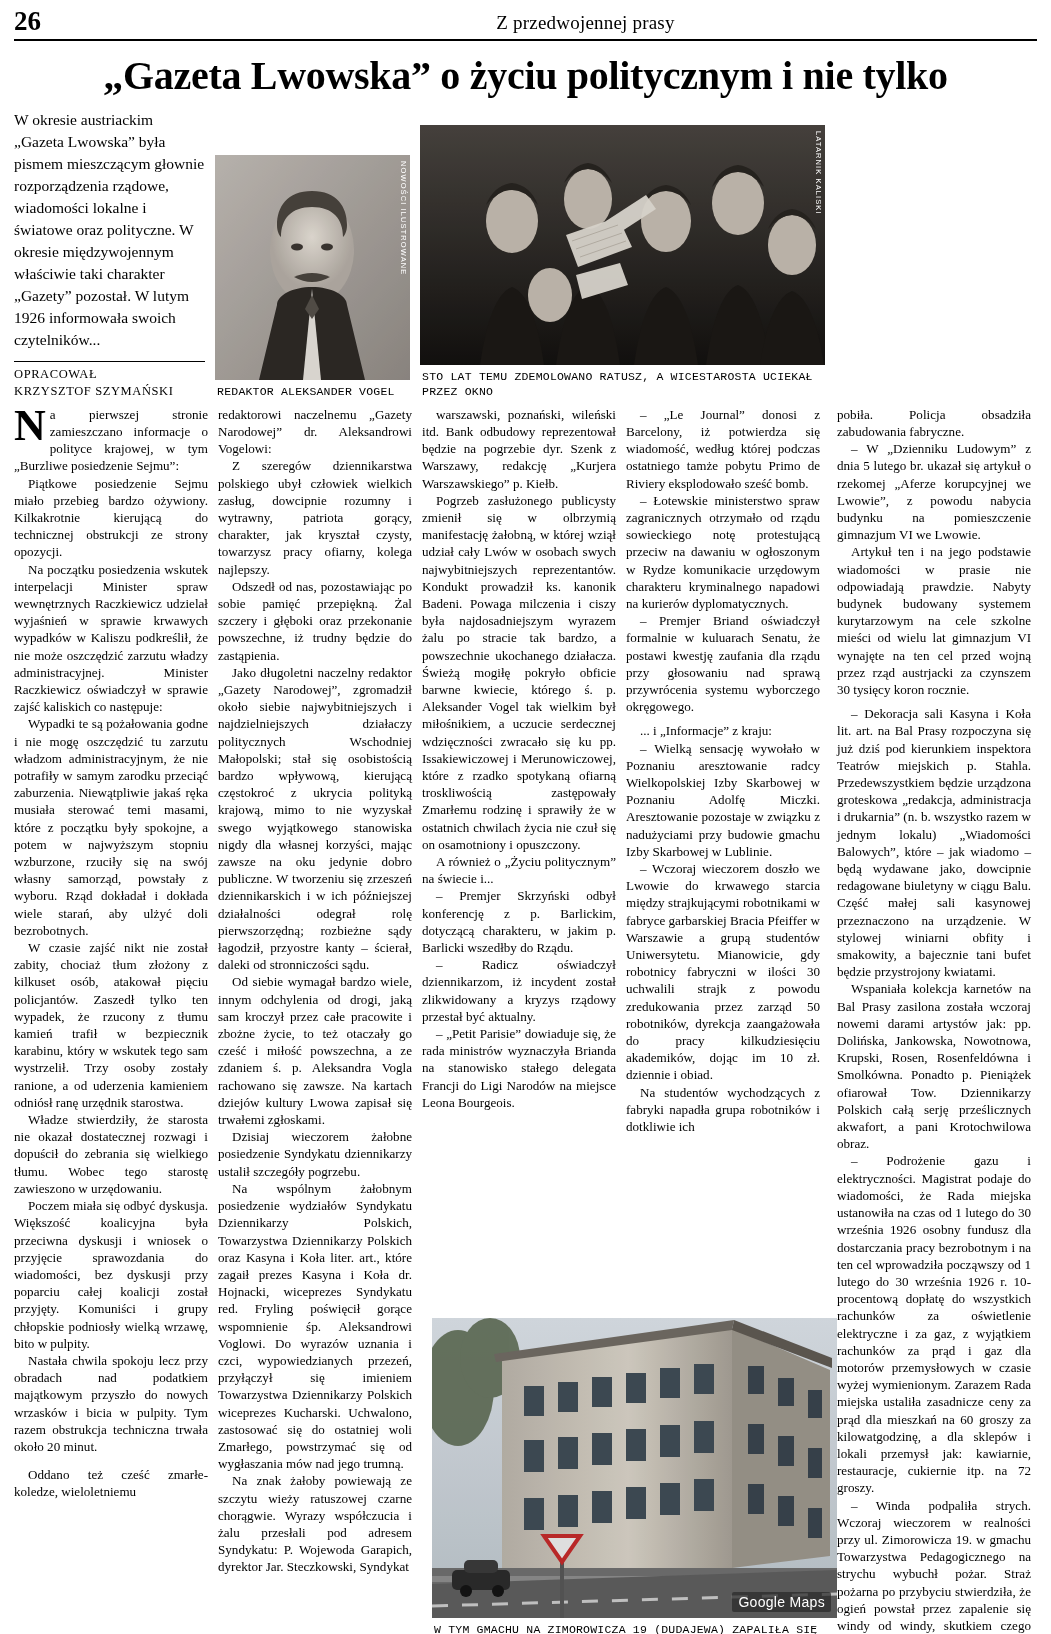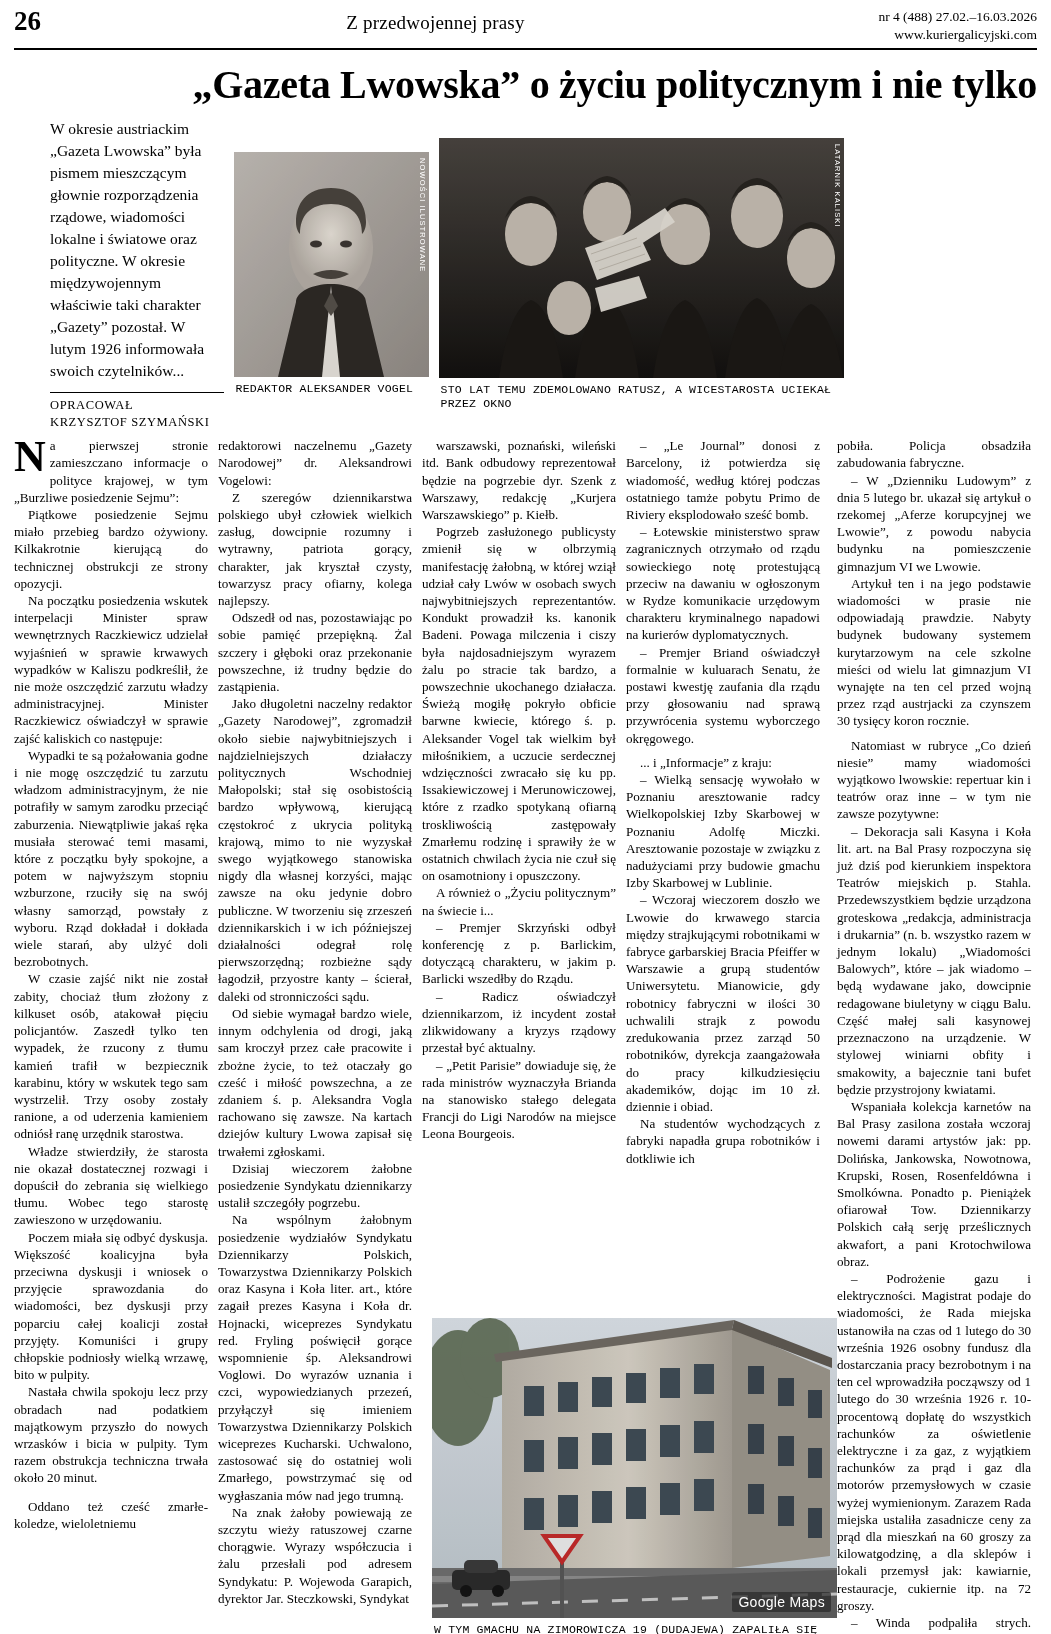--- a/index.html
+++ b/index.html
@@ -16,26 +16,26 @@
   
   .masthead { display:flex; align-items:flex-start; justify-content:space-between; padding-bottom:2px; }
   .page-num { font-family:"Liberation Serif", serif; font-size:27px; font-weight:bold; line-height:1; width:120px; }
   .masthead-center { flex:1; text-align:center; font-size:19px; font-weight:normal; padding-top:4px; letter-spacing:.2px; }
   .masthead-right { width:300px; text-align:right; font-size:13.5px; line-height:1.35; }
   .rule { border-bottom:2px solid #000; margin-top:2px; }
 
   
   h1.headline {
     font-family:"Liberation Serif", serif;
-    font-size:40px; font-weight:bold; text-align:right;
+    font-size:40px; font-weight:bold; text-align:center;
     margin:14px 0 12px 0; line-height:1.05; letter-spacing:-.3px;
   }
 
   
-  .topband { display:flex; gap:10px; align-items:center;margin-left:36px; }
+  .topband { display:flex; gap:10px; align-items:flex-end; }
   .col-lead { width:194px; }
   .lead-text { font-size:15.5px; line-height:1.42; text-align:left; }
   .byline-rule { border-top:1.5px solid #000; margin:10px 0 4px 0; }
   .byline { font-size:12.5px; line-height:1.35; letter-spacing:.6px; }
   .byline .b2 { font-weight:normal; }
 
   .photo-portrait { width:195px; position:relative; }
   .photo-wide { width:405px; position:relative; }
   .col-right-top { width:205px; }
 
@@ -83,24 +83,20 @@
   .spacer10 { height:11px; }
 </style>
 </head>
 <body>
 
 <div class="page">
 
   <div class="masthead">
     <div class="page-num">26</div>
     <div class="masthead-center">Z przedwojennej prasy</div>
-    <div class="masthead-right">
-      <div class="issue">nr 4 (488) 27.02.–16.03.2026</div>
-      <div class="site">www.kuriergalicyjski.com</div>
-    </div>
   </div>
   <div class="rule"></div>
 
   <h1 class="headline">„Gazeta Lwowska” o życiu politycznym i nie tylko</h1>
 
   <div class="topband">
 
     <div class="col-lead">
       <div class="lead-text">W okresie austriackim „Gazeta Lwowska” była pismem mieszczącym głownie rozporządzenia rządowe, wiadomości lokalne i światowe oraz polityczne. W okresie międzywojennym właściwie taki charakter „Gazety” pozostał. W lutym 1926 informowała swoich czytelników...</div>
       <div class="byline-rule"></div>
@@ -240,21 +236,20 @@
         <p>– Wczoraj wieczorem doszło we Lwowie do krwawego starcia między strajkującymi robotnikami w fabryce garbarskiej Bracia Pfeiffer w Warszawie a grupą studentów Uniwersytetu. Mianowicie, gdy robotnicy fabryczni w ilości 30 uchwalili strajk z powodu zredukowania przez zarząd 50 robotników, dyrekcja zaangażowała do pracy kilkudziesięciu akademików, dojąc im 10 zł. dziennie i obiad.</p>
         <p>Na studentów wychodzących z fabryki napadła grupa robotników i dotkliwie ich</p>
       </div>
     </div>
 
     <div class="col">
       <p class="noind">pobiła. Policja obsadziła zabudowania fabryczne.</p>
       <p>– W „Dzienniku Ludowym” z dnia 5 lutego br. ukazał się artykuł o rzekomej „Aferze korupcyjnej we Lwowie”, z powodu nabycia budynku na pomieszczenie gimnazjum VI we Lwowie.</p>
       <p>Artykuł ten i na jego podstawie wiadomości w prasie nie odpowiadają prawdzie. Nabyty budynek budowany systemem kurytarzowym na cele szkolne mieści od wielu lat gimnazjum VI wynajęte na ten cel przed wojną przez rząd austrjacki za czynszem 30 tysięcy koron rocznie.</p>
       <div class="spacer6"></div>
-      <p>Natomiast w rubryce „Co dzień niesie” mamy wiadomości wyjątkowo lwowskie: repertuar kin i teatrów oraz inne – w tym nie zawsze pozytywne:</p>
       <p>– Dekoracja sali Kasyna i Koła lit. art. na Bal Prasy rozpoczyna się już dziś pod kierunkiem inspektora Teatrów miejskich p. Stahla. Przedewszystkiem będzie urządzona groteskowa „redakcja, administracja i drukarnia” (n. b. wszystko razem w jednym lokalu) „Wiadomości Balowych”, które – jak wiadomo – będą wydawane jako, dowcipnie redagowane biuletyny w ciągu Balu. Część małej sali kasynowej przeznaczono na urządzenie. W stylowej winiarni obfity i smakowity, a bajecznie tani bufet będzie przystrojony kwiatami.</p>
       <p>Wspaniała kolekcja karnetów na Bal Prasy zasilona została wczoraj nowemi darami artystów jak: pp. Dolińska, Jankowska, Nowotnowa, Krupski, Rosen, Rosenfeldówna i Smolkówna. Ponadto p. Pieniążek ofiarował Tow. Dziennikarzy Polskich całą serję prześlicznych akwafort, a pani Krotochwilowa obraz.</p>
       <p>– Podrożenie gazu i elektryczności. Magistrat podaje do wiadomości, że Rada miejska ustanowiła na czas od 1 lutego do 30 września 1926 osobny fundusz dla dostarczania pracy bezrobotnym i na ten cel wprowadziła począwszy od 1 lutego do 30 września 1926 r. 10-procentową dopłatę do wszystkich rachunków za oświetlenie elektryczne i za gaz, z wyjątkiem rachunków za prąd i gaz dla motorów przemysłowych w czasie wyżej wymienionym. Zarazem Rada miejska ustaliła zasadnicze ceny za prąd dla mieszkań na 60 groszy za kilowatgodzinę, a dla sklepów i lokali przemysł jak: kawiarnie, restauracje, cukiernie itp. na 72 groszy.</p>
       <p>– Winda podpaliła strych. Wczoraj wieczorem w realności przy ul. Zimorowicza 19. w gmachu Towarzystwa Pedagogicznego na strychu wybuchł pożar. Straż pożarna po przybyciu stwierdziła, że ogień powstał przez zapalenie się windy od windy, skutkiem czego spalił się im motor. Po półgodzinnej pracy ogień ugaszono.</p>
 
     </div>
   </div>
 
   <div class="bottom-photo-wrap" style="position:absolute; left:432px; top:1310px; width:405px;">
     <div class="ph" style="position:relative;">

